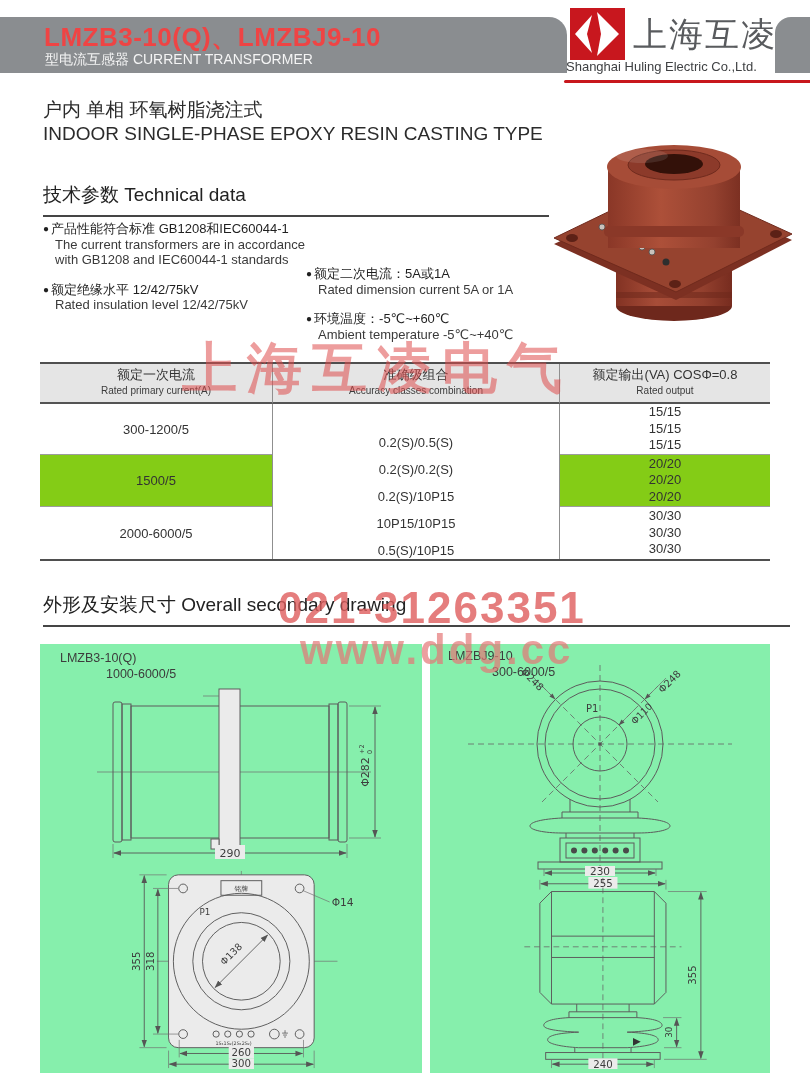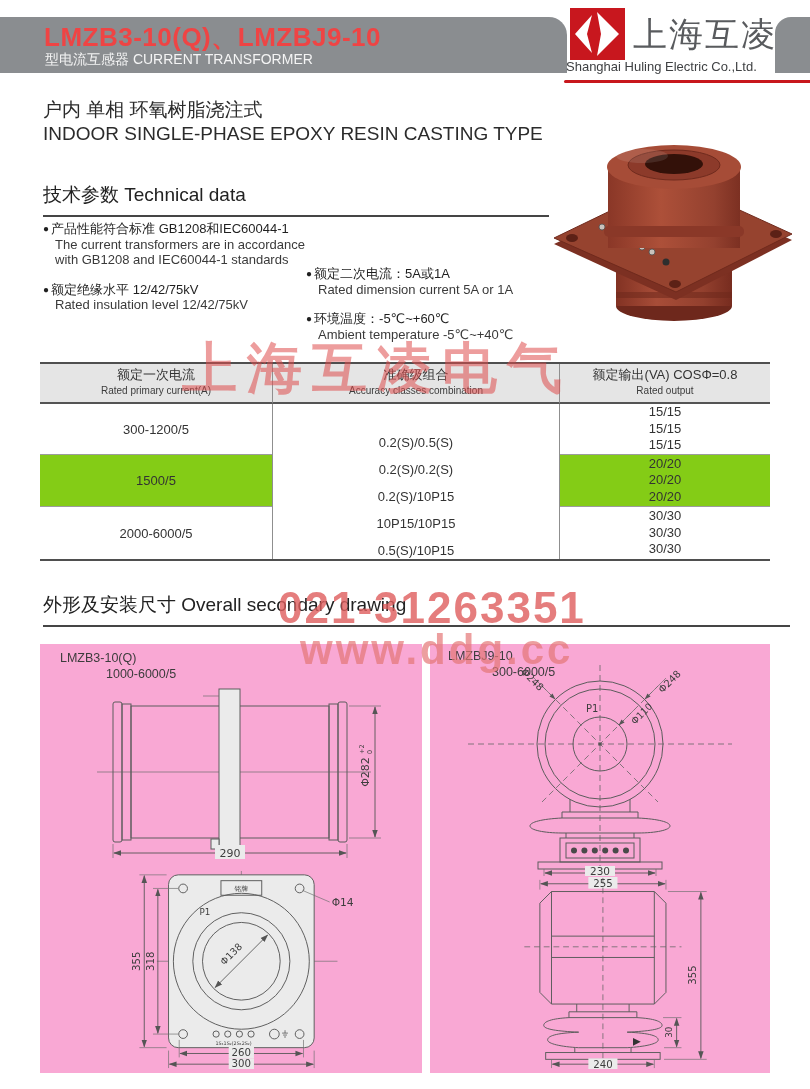--- a/index.html
+++ b/index.html
@@ -46,21 +46,21 @@
   .shade{background:#84cc16;}
   .out3{line-height:16.5px;}
 
   
   .wm{z-index:6;font-weight:bold;white-space:nowrap;pointer-events:none;}
   .wm-main{left:182px;top:332px;font-size:55px;letter-spacing:10px;color:rgba(222,77,77,.55);}
   .wm-phone{left:278px;top:583px;font-size:44px;letter-spacing:2px;color:rgba(223,93,93,.8);}
   .wm-site{left:300px;top:626px;font-size:42px;letter-spacing:3px;color:rgba(228,118,118,.7);}
 
   
-  .panel{background:#f9a8d4;}
+  .panel{background:#86efac;}
   .panel-left{left:40px;top:644px;width:382px;height:429px;}
   .panel-right{left:430px;top:644px;width:340px;height:429px;}
   .plabel{position:absolute;font-size:12.5px;color:#3c3c3c;white-space:nowrap;}
 
   svg .ln{stroke:#5c5c5c;stroke-width:1;fill:none;}
   svg .thin{stroke:#6f6f6f;stroke-width:.7;fill:none;}
   svg .dim{stroke:#555;stroke-width:.9;fill:none;}
   svg .dash{stroke:#666;stroke-width:.8;fill:none;stroke-dasharray:6 4;}
   svg text{fill:#3d3d3d;font-family:"DejaVu Sans",sans-serif;}
   svg .bg{fill:#ebebeb;}

